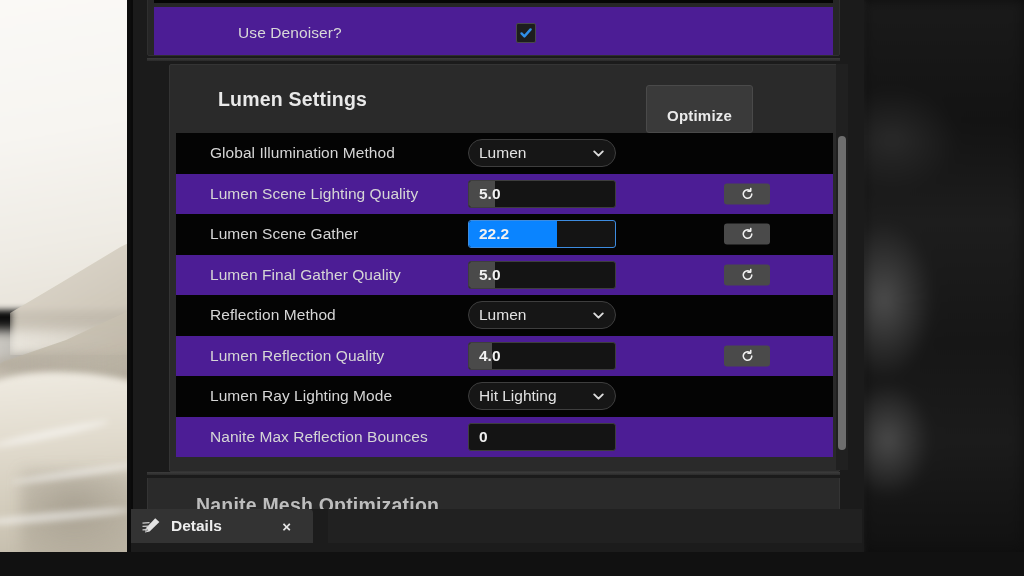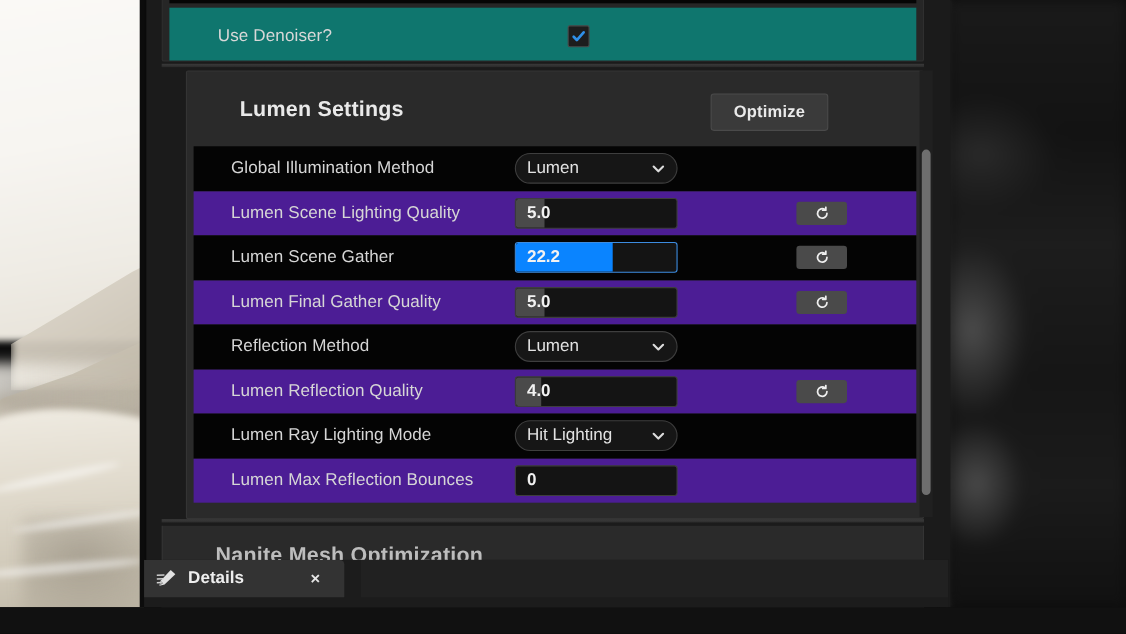--- a/index.html
+++ b/index.html
@@ -97,22 +97,22 @@
     position: absolute; left: 8px; top: -8px; right: 10px; height: 62px;
     background: #262626; border: 1px solid #2f2f2f; border-radius: 2px;
     overflow: hidden;
   }
   .card-top .clip-row {
     position: absolute; left: 6px; top: 0; right: 6px; height: 10px;
     background: #050505;
   }
   .card-top .row {
     position: absolute; left: 6px; top: 14px; right: 6px; height: 52px;
-    background: #0f766e;
-    display: flex; align-items: center;
+    background: #4c1d95;
+    display: flex; align-items: center; padding-left: 40px;
   }
   .card-top .row .lbl {
     margin-left: 44px; color: #d8d8d8; font-size: 15.5px; letter-spacing: .1px;
   }
 
   .panel-divider {
     position: absolute; left: 8px; right: 10px; top: 58px; height: 3px;
     background: linear-gradient(180deg,#3a3a3a,#2a2a2a);
   }
 
@@ -125,21 +125,21 @@
     position: relative; height: 68px;
     display: flex; align-items: center; padding: 0 0 0 48px;
   }
   .section-title {
     color: #e9e9e9; font-size: 19.5px; font-weight: bold; letter-spacing: .2px;
   }
   .optimize-btn {
     position: absolute; right: 86px; top: 20px;
     background: #3a3a3a; border: 1px solid #4a4a4a; border-radius: 3px;
     color: #eaeaea; font-size: 15px; font-weight: bold;
-    padding: 7px 20px 8px; cursor: pointer; letter-spacing: .2px;
+    padding: 21px 20px 8px; cursor: pointer; letter-spacing: .2px;
   }
 
   .rows { position: absolute; left: 6px; right: 6px; top: 68px; }
   .row {
     position: relative; height: 40.5px; display: flex; align-items: center;
   }
   .row.odd  { background: #040404; }
   .row.even { background: #4c1d95; }
   .row .label {
     width: 258px; margin-left: 34px; flex: none;
@@ -391,21 +391,21 @@
                   <span class="ctext">Hit Lighting</span>
                   <span class="chev">
                     <svg width="13" height="13" viewBox="0 0 13 13">
                       <path d="M2.2 4.4 L6.5 8.7 L10.8 4.4" fill="none" stroke="#dcdcdc" stroke-width="1.9" stroke-linecap="round" stroke-linejoin="round"></path>
                     </svg>
                   </span>
                 </div>
               </div>
             </div>
             <div class="row even">
-              <div class="label">Lumen Max Reflection Bounces</div>
+              <div class="label">Nanite Max Reflection Bounces</div>
               <div class="widget">
                 <div class="numfield">
                   <span class="nval">0</span>
                 </div>
               </div>
             </div>
           </div>
       </div>
 
       <div class="scrollbar-track">

